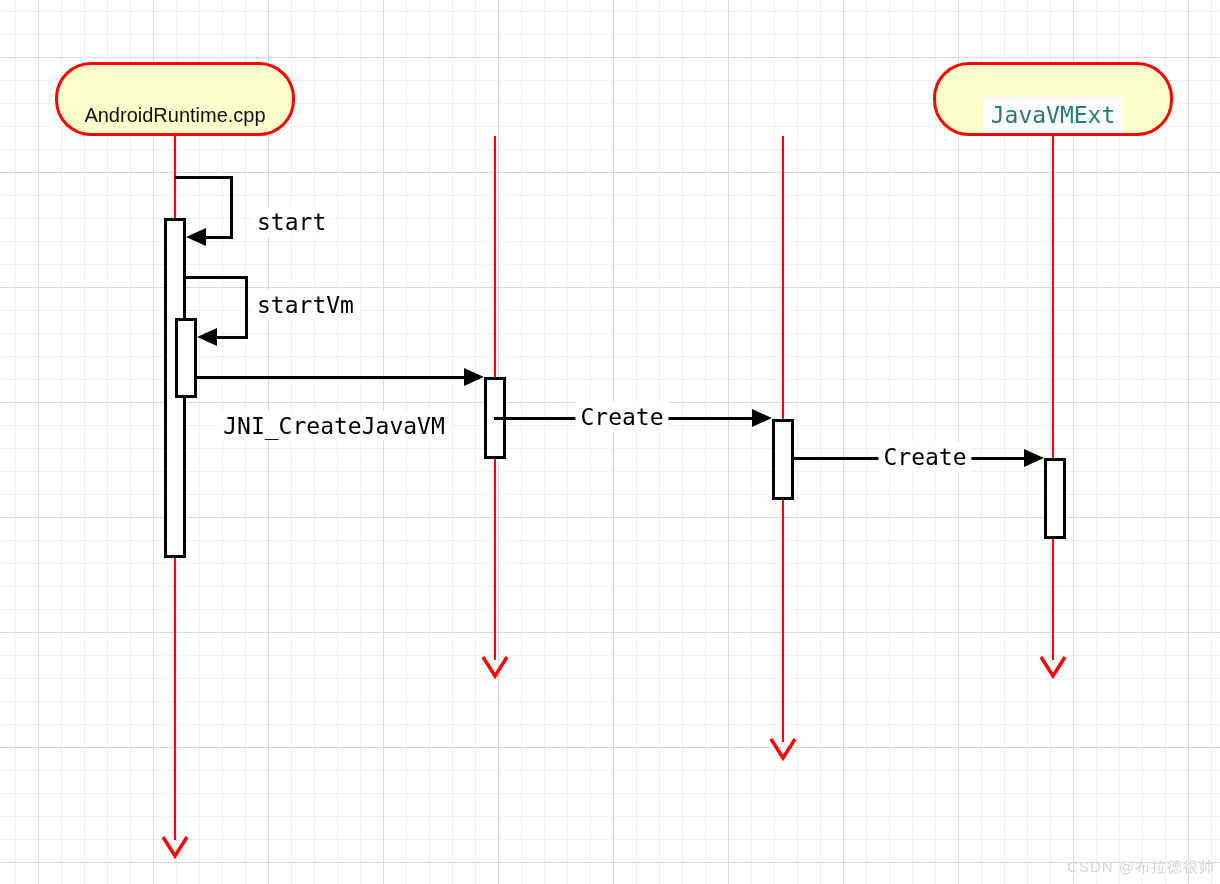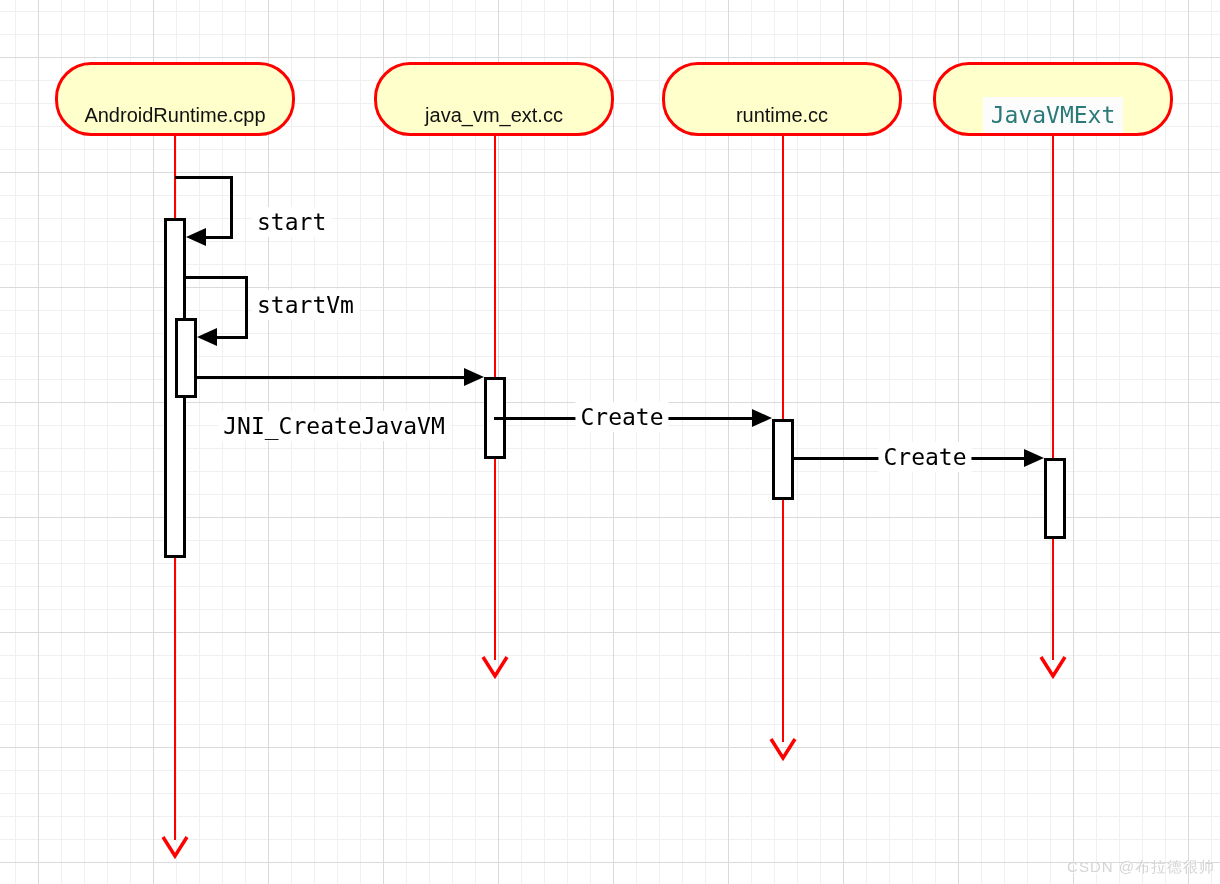--- a/index.html
+++ b/index.html
@@ -114,25 +114,19 @@
   <div class="arr-right" style="left:752px;top:409px;"></div>
   <span class="msg-label" style="left:622px;top:417px;">Create</span>
 
   <div class="hline" style="left:794px;top:457px;width:230px;"></div>
   <div class="arr-right" style="left:1024px;top:449px;"></div>
   <span class="msg-label" style="left:925px;top:457px;">Create</span>
 
   <div class="head" style="left:55px;">
     <span class="head-label">AndroidRuntime.cpp</span>
   </div>
-  <div class="head" style="left:374px;">
-    <span class="head-label">java_vm_ext.cc</span>
-  </div>
-  <div class="head" style="left:662px;">
-    <span class="head-label">runtime.cc</span>
-  </div>
   <div class="head" style="left:933px;">
     <span class="head-label code">JavaVMExt</span>
   </div>
 
   <div class="watermark">CSDN @布拉德很帅</div>
 
 </div>
 
 </body></html>

